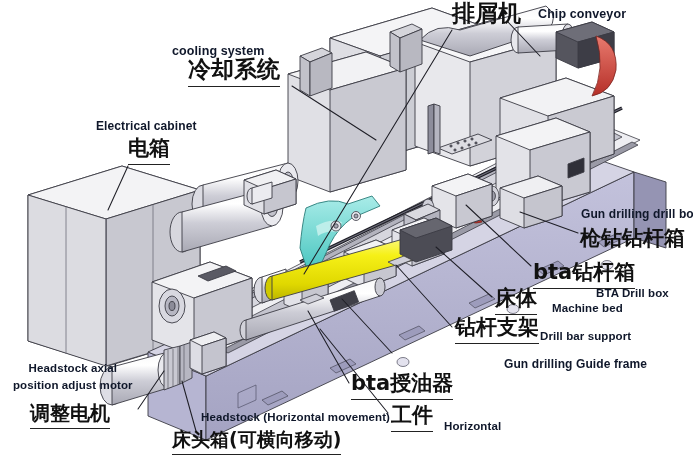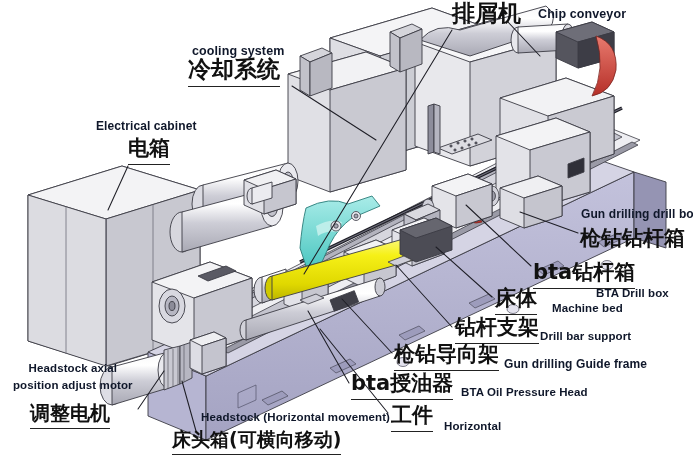--- a/index.html
+++ b/index.html
@@ -341,21 +341,21 @@
     </g>
   </svg>
 
   <div class="label lbl-cn" style="left:452px; top:2px; font-size:23px;">
     <span>排屑机</span>
   </div>
   <div class="label lbl-en" style="left:538px; top:8px; font-size:12.5px;">
     <span>Chip conveyor</span>
   </div>
 
-  <div class="label lbl-en" style="left:172px; top:45px; font-size:12.5px;margin-left:20px;">
+  <div class="label lbl-en" style="left:172px; top:45px; font-size:12.5px;">
     <span>cooling system</span>
   </div>
   <div class="label lbl-cn" style="left:188px; top:58px; font-size:23px;">
     <span class="u">冷却系统</span>
   </div>
 
   <div class="label lbl-en" style="left:96px; top:120px; font-size:12px;">
     <span>Electrical cabinet</span>
   </div>
   <div class="label lbl-cn" style="left:128px; top:138px; font-size:21px;">
@@ -383,32 +383,26 @@
     <span>Machine bed</span>
   </div>
 
   <div class="label lbl-cn" style="left:455px; top:317px; font-size:21px;">
     <span class="u">钻杆支架</span>
   </div>
   <div class="label lbl-en" style="left:540px; top:331px; font-size:11.5px;">
     <span>Drill bar support</span>
   </div>
 
-  <div class="label lbl-cn" style="left:394px; top:344px; font-size:21px;">
-    <span class="u">枪钻导向架</span>
-  </div>
   <div class="label lbl-en" style="left:504px; top:358px; font-size:12px;">
     <span>Gun drilling Guide frame</span>
   </div>
 
   <div class="label lbl-cn" style="left:351px; top:373px; font-size:21px;">
     <span class="u">bta授油器</span>
-  </div>
-  <div class="label lbl-en" style="left:461px; top:387px; font-size:11.5px;">
-    <span>BTA Oil Pressure Head</span>
   </div>
 
   <div class="label lbl-cn" style="left:391px; top:405px; font-size:21px;">
     <span class="u">工件</span>
   </div>
   <div class="label lbl-en" style="left:444px; top:421px; font-size:11.5px;">
     <span>Horizontal</span>
   </div>
 
   <div class="label lbl-en" style="left:13px; top:363px; font-size:11.5px;">

